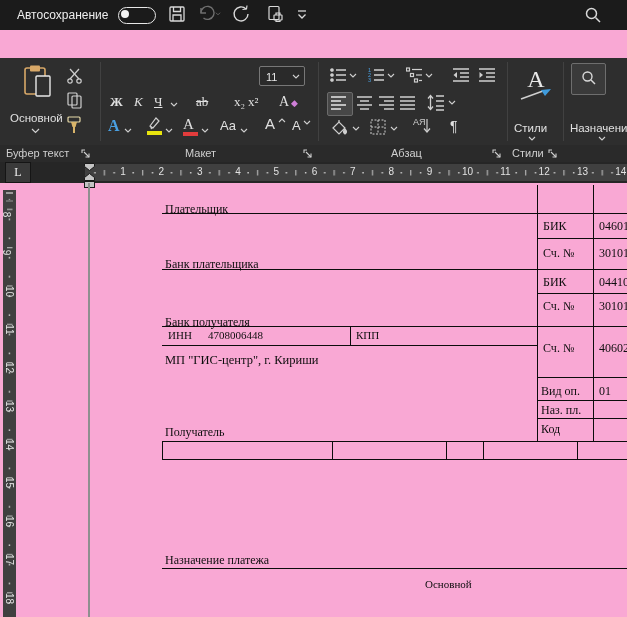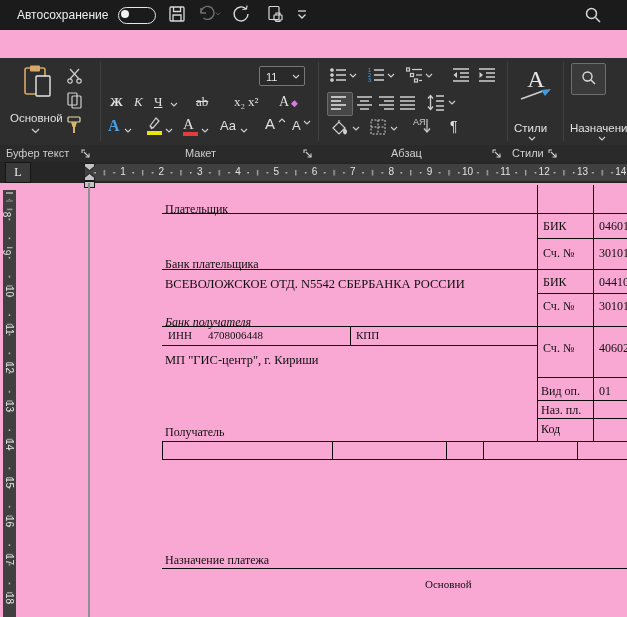--- a/index.html
+++ b/index.html
@@ -546,22 +546,21 @@
     <div class="vl" style="left:593px;top:2px;height:256px;"></div>
     <div class="vl" style="left:350px;top:143px;height:19px;"></div>
     <div class="vl" style="left:162px;top:258px;height:18px;"></div>
     <div class="vl" style="left:332px;top:258px;height:18px;"></div>
     <div class="vl" style="left:446px;top:258px;height:18px;"></div>
     <div class="vl" style="left:483px;top:258px;height:18px;"></div>
     <div class="vl" style="left:577px;top:258px;height:18px;"></div>
 
     <span class="dt small" style="left:165px;top:19px;">Плательщик</span>
     <span class="dt small" style="left:165px;top:74px;">Банк плательщика</span>
-    <span class="dt big" style="left:165px;top:94px;">ВСЕВОЛОЖСКОЕ ОТД. N5542 СБЕРБАНКА РОССИИ</span>
-    <span class="dt small" style="left:165px;top:132px;font-style:italic;">Банк получателя</span>
+    <span class="dt small" style="left:165px;top:132px;">Банк получателя</span>
     <span class="dt med" style="left:168px;top:146px;">ИНН</span>
     <span class="dt med" style="left:208px;top:146px;">4708006448</span>
     <span class="dt med" style="left:356px;top:146px;">КПП</span>
     <span class="dt big" style="left:165px;top:170px;">МП "ГИС-центр", г. Кириши</span>
     <span class="dt small" style="left:165px;top:242px;">Получатель</span>
     <span class="dt small" style="left:165px;top:370px;">Назначение платежа</span>
     <span class="dt med" style="left:425px;top:395px;">Основной</span>
 
     <span class="dt small" style="left:543px;top:36px;">БИК</span>
     <span class="dt small" style="left:599px;top:36px;">04601</span>

